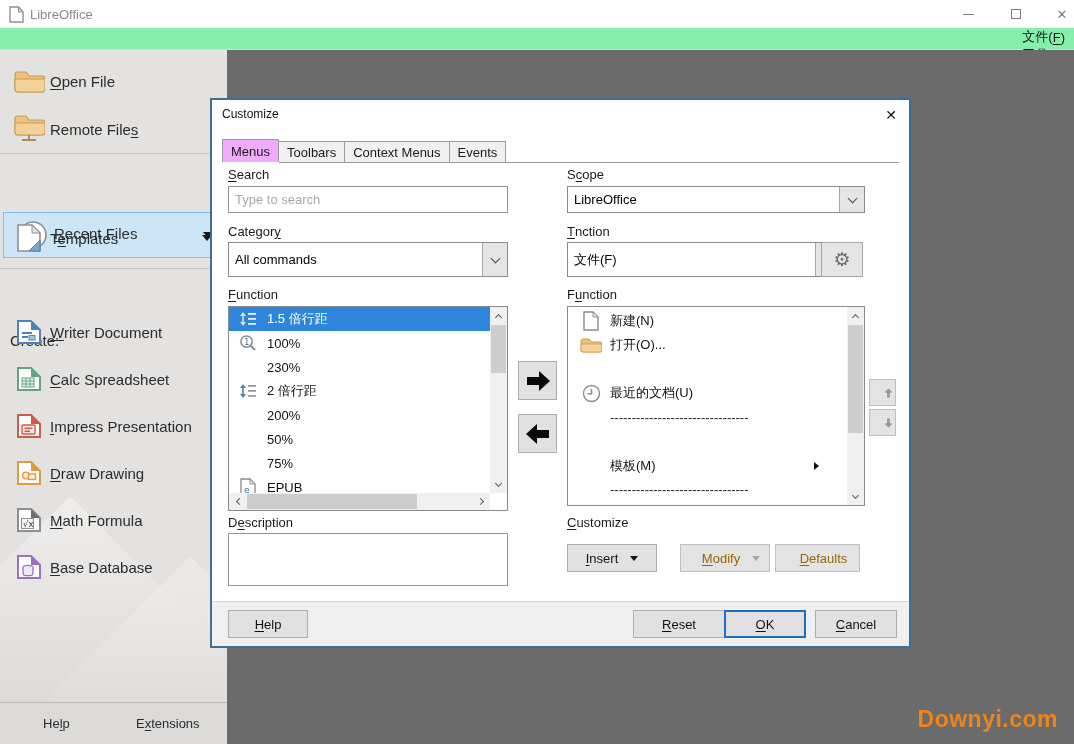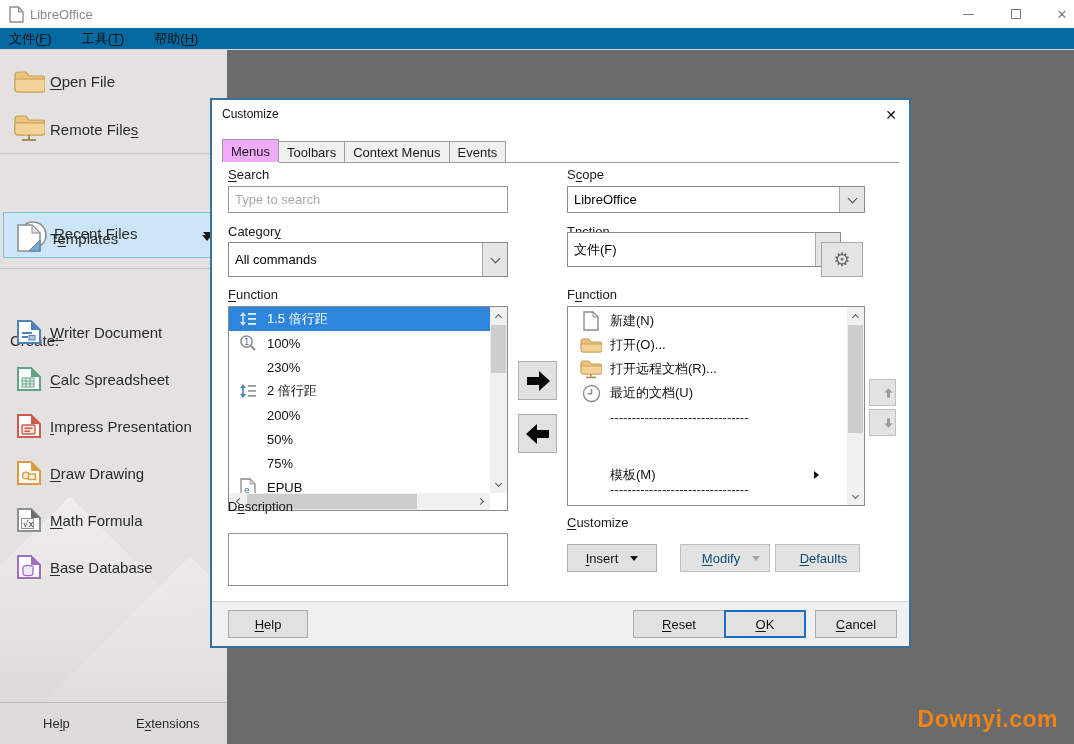--- a/index.html
+++ b/index.html
@@ -9,21 +9,21 @@
   .accel { text-decoration:underline; text-underline-offset:2px; }
 
   
   #titlebar { left:0; top:0; width:1074px; height:28px; background:#fff; }
   #title-text { left:30px; top:7px; color:#8a8a8a; font-size:13px; }
   .winctl { top:0; width:34px; height:28px; display:flex; align-items:center; justify-content:center; }
   #btn-min{ left:951px; } #btn-max{ left:999px; } #btn-close{ left:1045px; }
   .min-glyph { width:11px; height:0; border-top:1px solid #7a7a7a; }
   .max-glyph { width:10px; height:10px; border:1px solid #7a7a7a; }
   .x-glyph { color:#7a7a7a; font-size:13px; line-height:1; }
-  #menubar { left:0; top:28px; width:1074px; height:22px; background:#0369a1; border-bottom:1px solid #d8d8d8; display:flex; align-items:center; }
+  #menubar { left:0; top:28px; width:1074px; height:22px; background:#86efac; border-bottom:1px solid #d8d8d8; display:flex; align-items:flex-end;flex-direction:column; }
   .menu-item { padding:0 9px; height:22px; display:flex; align-items:center; font-size:13px; color:#111; }
 
   
   #main-dark { left:227px; top:50px; width:847px; height:694px; background:#6b6b6b; }
   #sidebar { left:0; top:50px; width:227px; height:652px; background:#e4e2e0; overflow:hidden; }
   .side-deco { width:260px; height:260px; transform:rotate(45deg); background:linear-gradient(135deg,#f2f1f0,#c9c7c4); opacity:.8; }
   .srow { position:absolute; left:0; width:227px; height:38px; display:flex; align-items:center; }
   .sdivider { position:absolute; left:0; width:227px; border-top:1px solid #c9c7c5; }
   .drop-tri { position:absolute; left:202px; width:0; height:0; border-left:5px solid transparent; border-right:5px solid transparent; border-top:6px solid #1a1a1a; }
   #recent-row { left:3px; top:162px; width:223px; height:46px; background:#cde6f7; border:1px solid #84bfe8; }
@@ -56,21 +56,21 @@
   .lrow.sel { background:#2e86dc; color:#fff; }
   .sep-row { color:#222; letter-spacing:0; }
   .submenu-tri { position:absolute; right:28px; width:0; height:0; border-top:4px solid transparent; border-bottom:4px solid transparent; border-left:5px solid #111; }
   .vscroll { position:absolute; top:0; right:0; width:17px; background:#f0f0f0; }
   .hscroll { position:absolute; left:0; bottom:0; height:17px; background:#f0f0f0; }
   .sc-btn { position:absolute; width:17px; height:17px; display:flex; align-items:center; justify-content:center; background:#f0f0f0; }
   .sc-chev { width:5px; height:5px; border-right:1.4px solid #5a5a5a; border-bottom:1.4px solid #5a5a5a; }
   .thumb { position:absolute; background:#cdcdcd; }
 
   .pushbtn { position:absolute; background:#e1e1e1; border:1px solid #adadad; display:flex; align-items:center; justify-content:center; font-size:13px; color:#111; }
-  .pushbtn.disabled { background:#e3e3e3; border-color:#bfbfbf; color:#0c4a6e;padding-left:12px; }
+  .pushbtn.disabled { background:#e3e3e3; border-color:#bfbfbf; color:#a16207;padding-left:12px; }
   .dd-tri { width:0; height:0; border-left:4px solid transparent; border-right:4px solid transparent; border-top:5px solid #111; margin-left:12px; }
   .dd-tri.gray { border-top-color:#a5a5a5; }
   #ok-btn { border:2px solid #1a70c0; }
   #dlg-footer { left:0; top:501px; width:697px; height:45px; background:#f0f0f0; border-top:1px solid #d5d5d5; }
   .gearbtn { position:absolute; background:#e5e5e5; border:1px solid #a8a8a8; display:flex; align-items:center; justify-content:center; font-size:19px; color:#6e6e6e; }
 
   #watermark { right:16px; top:706px; font-size:23px; font-weight:bold; color:#f08419; letter-spacing:.5px; }
 </style>
 </head>
 <body>
@@ -344,21 +344,21 @@
       <div class="sc-btn" style="left:0">
           <div class="sc-chev" style="transform:rotate(135deg);margin-left:3px"></div>
         </div>
       <div class="thumb" style="top:1px;left:18px;width:170px;height:15px"></div>
       <div class="sc-btn" style="right:0">
           <div class="sc-chev" style="transform:rotate(-45deg);margin-right:3px"></div>
         </div>
     </div>
   </div>
 
-  <div class="dlg-label" style="left:16px;top:399px"><span>D</span><span class="accel">e</span><span>scription</span></div>
+  <div class="dlg-label" style="left:16px;top:415px"><span>D</span><span class="accel">e</span><span>scription</span></div>
   <textarea class="tbox" style="left: 16px; top: 433px; width: 280px; height: 53px; resize: none; font-family: inherit;"></textarea>
 
   <div class="pushbtn" style="left:306px;top:261px;width:39px;height:39px">
     <svg width="26" height="22" viewBox="0 0 26 22">
         <polygon points="2,7 14,7 14,1 25,11 14,21 14,15 2,15" fill="#0a0a0a"></polygon>
       </svg>
   </div>
   <div class="pushbtn" style="left:306px;top:314px;width:39px;height:39px">
     <svg width="26" height="22" viewBox="0 0 26 22">
         <polygon points="24,7 12,7 12,1 1,11 12,21 12,15 24,15" fill="#0a0a0a"></polygon>
@@ -367,21 +367,21 @@
 
   <div class="dlg-label" style="left:355px;top:67px"><span>S</span><span class="accel">c</span><span>ope</span></div>
   <div class="combo" style="left:355px;top:86px;width:298px;height:27px">
     <div class="val">LibreOffice</div>
     <div class="arrow-btn">
         <div class="chev"></div>
       </div>
   </div>
 
   <div class="dlg-label" style="left:355px;top:124px"><span class="accel">T</span><span>nction</span></div>
-  <div class="combo" style="left:355px;top:132px;width:274px;height:35px">
+  <div class="combo" style="left:355px;top:142px;width:274px;height:35px">
     <div class="val">文件(F)</div>
     <div class="arrow-btn">
         <div class="chev"></div>
       </div>
   </div>
   <div class="gearbtn" style="left:609px;top:142px;width:42px;height:35px">
       <span>⚙</span>
     </div>
 
   <div class="dlg-label" style="left:355px;top:187px"><span>F</span><span class="accel">u</span><span>nction</span></div>
@@ -397,45 +397,34 @@
     </div>
     <div class="lrow" style="top:26px;width:279px;padding-left:4px">
       <span class="ic">
         <svg width="22" height="17">
             <path d="M1 4 q0-2 2-2 h6 l2 3 h9 q2 0 2 2 v6 q0 2 -2 2 H3 q-2 0 -2-2 z" fill="#ecc27d" stroke="#c79d55"></path>
             <path d="M1 7 h21 v6 q0 2 -2 2 H3 q-2 0 -2-2 z" fill="#f2d296" stroke="#c79d55" stroke-width=".8"></path>
           </svg>
       </span>
       <span>打开(O)...</span>
     </div>
-    <div class="lrow" style="top:50px;width:279px;padding-left:4px">
-      <span class="ic">
-        <svg width="22" height="19">
-            <path d="M1 3 q0-2 2-2 h6 l2 3 h9 q2 0 2 2 v6 q0 2 -2 2 H3 q-2 0 -2-2 z" fill="#ecc27d" stroke="#c79d55"></path>
-            <path d="M1 6 h21 v6 q0 2 -2 2 H3 q-2 0 -2-2 z" fill="#f2d296" stroke="#c79d55" stroke-width=".8"></path>
-            <rect x="10" y="14" width="1.6" height="2.6" fill="#a98c50"></rect>
-            <rect x="6" y="16.6" width="10" height="1.6" fill="#a98c50"></rect>
-          </svg>
-      </span>
-      <span>打开远程文档(R)...</span>
-    </div>
     <div class="lrow" style="top:74px;width:279px;padding-left:4px">
       <span class="ic">
         <svg width="19" height="19">
             <circle cx="9.5" cy="9.5" r="8" fill="#fdfdfd" stroke="#8f8f8f" stroke-width="1.4"></circle>
             <path d="M9.5 5 v4.8 h-4" stroke="#8f8f8f" stroke-width="1.5" fill="none"></path>
           </svg>
       </span>
       <span>最近的文档(U)</span>
     </div>
     <div class="lrow sep-row" style="top:98px;width:279px;padding-left:4px">
       <span class="ic"></span>
       <span>--------------------------------</span>
     </div>
-    <div class="lrow" style="top:156px;width:279px;padding-left:4px">
+    <div class="lrow" style="top:147px;width:279px;padding-left:4px">
       <span class="ic"></span>
       <span>模板(M)</span>
       <span class="submenu-tri"></span>
     </div>
     <div class="lrow sep-row" style="top:170px;width:279px;padding-left:4px">
       <span class="ic"></span>
       <span>--------------------------------</span>
     </div>
     <div class="lrow" style="top:194px;width:279px;padding-left:4px">
       <span class="ic"></span>

